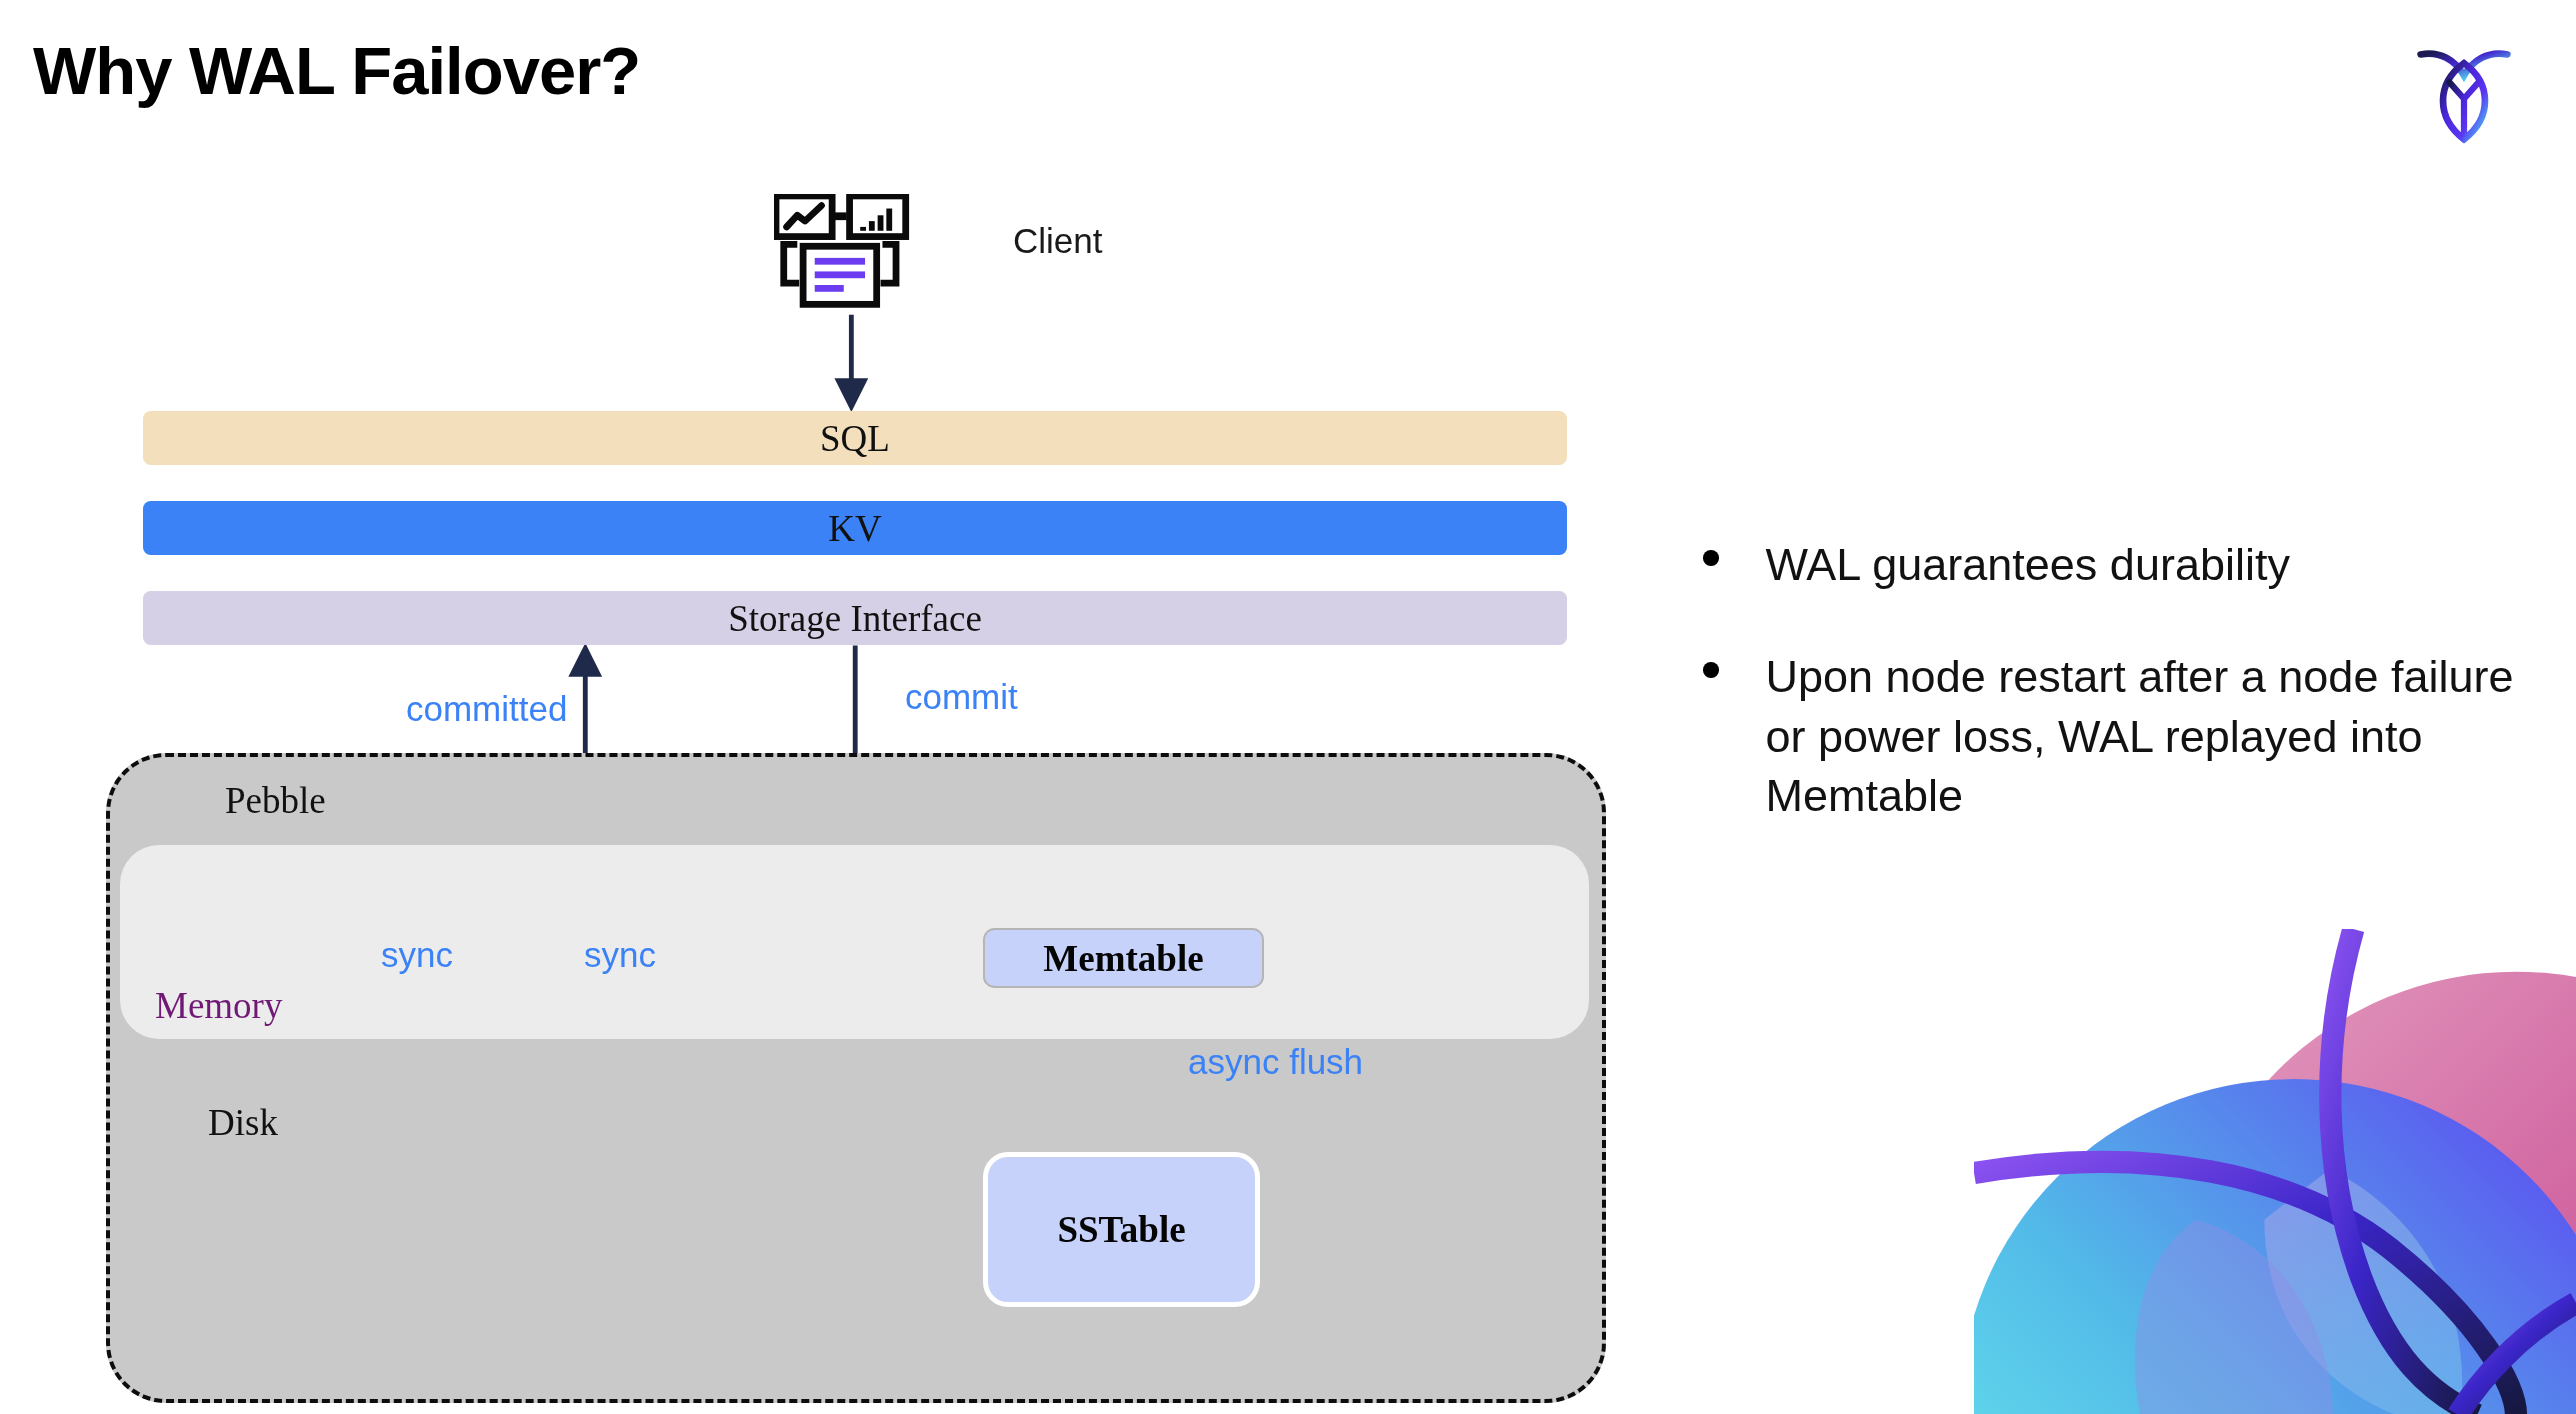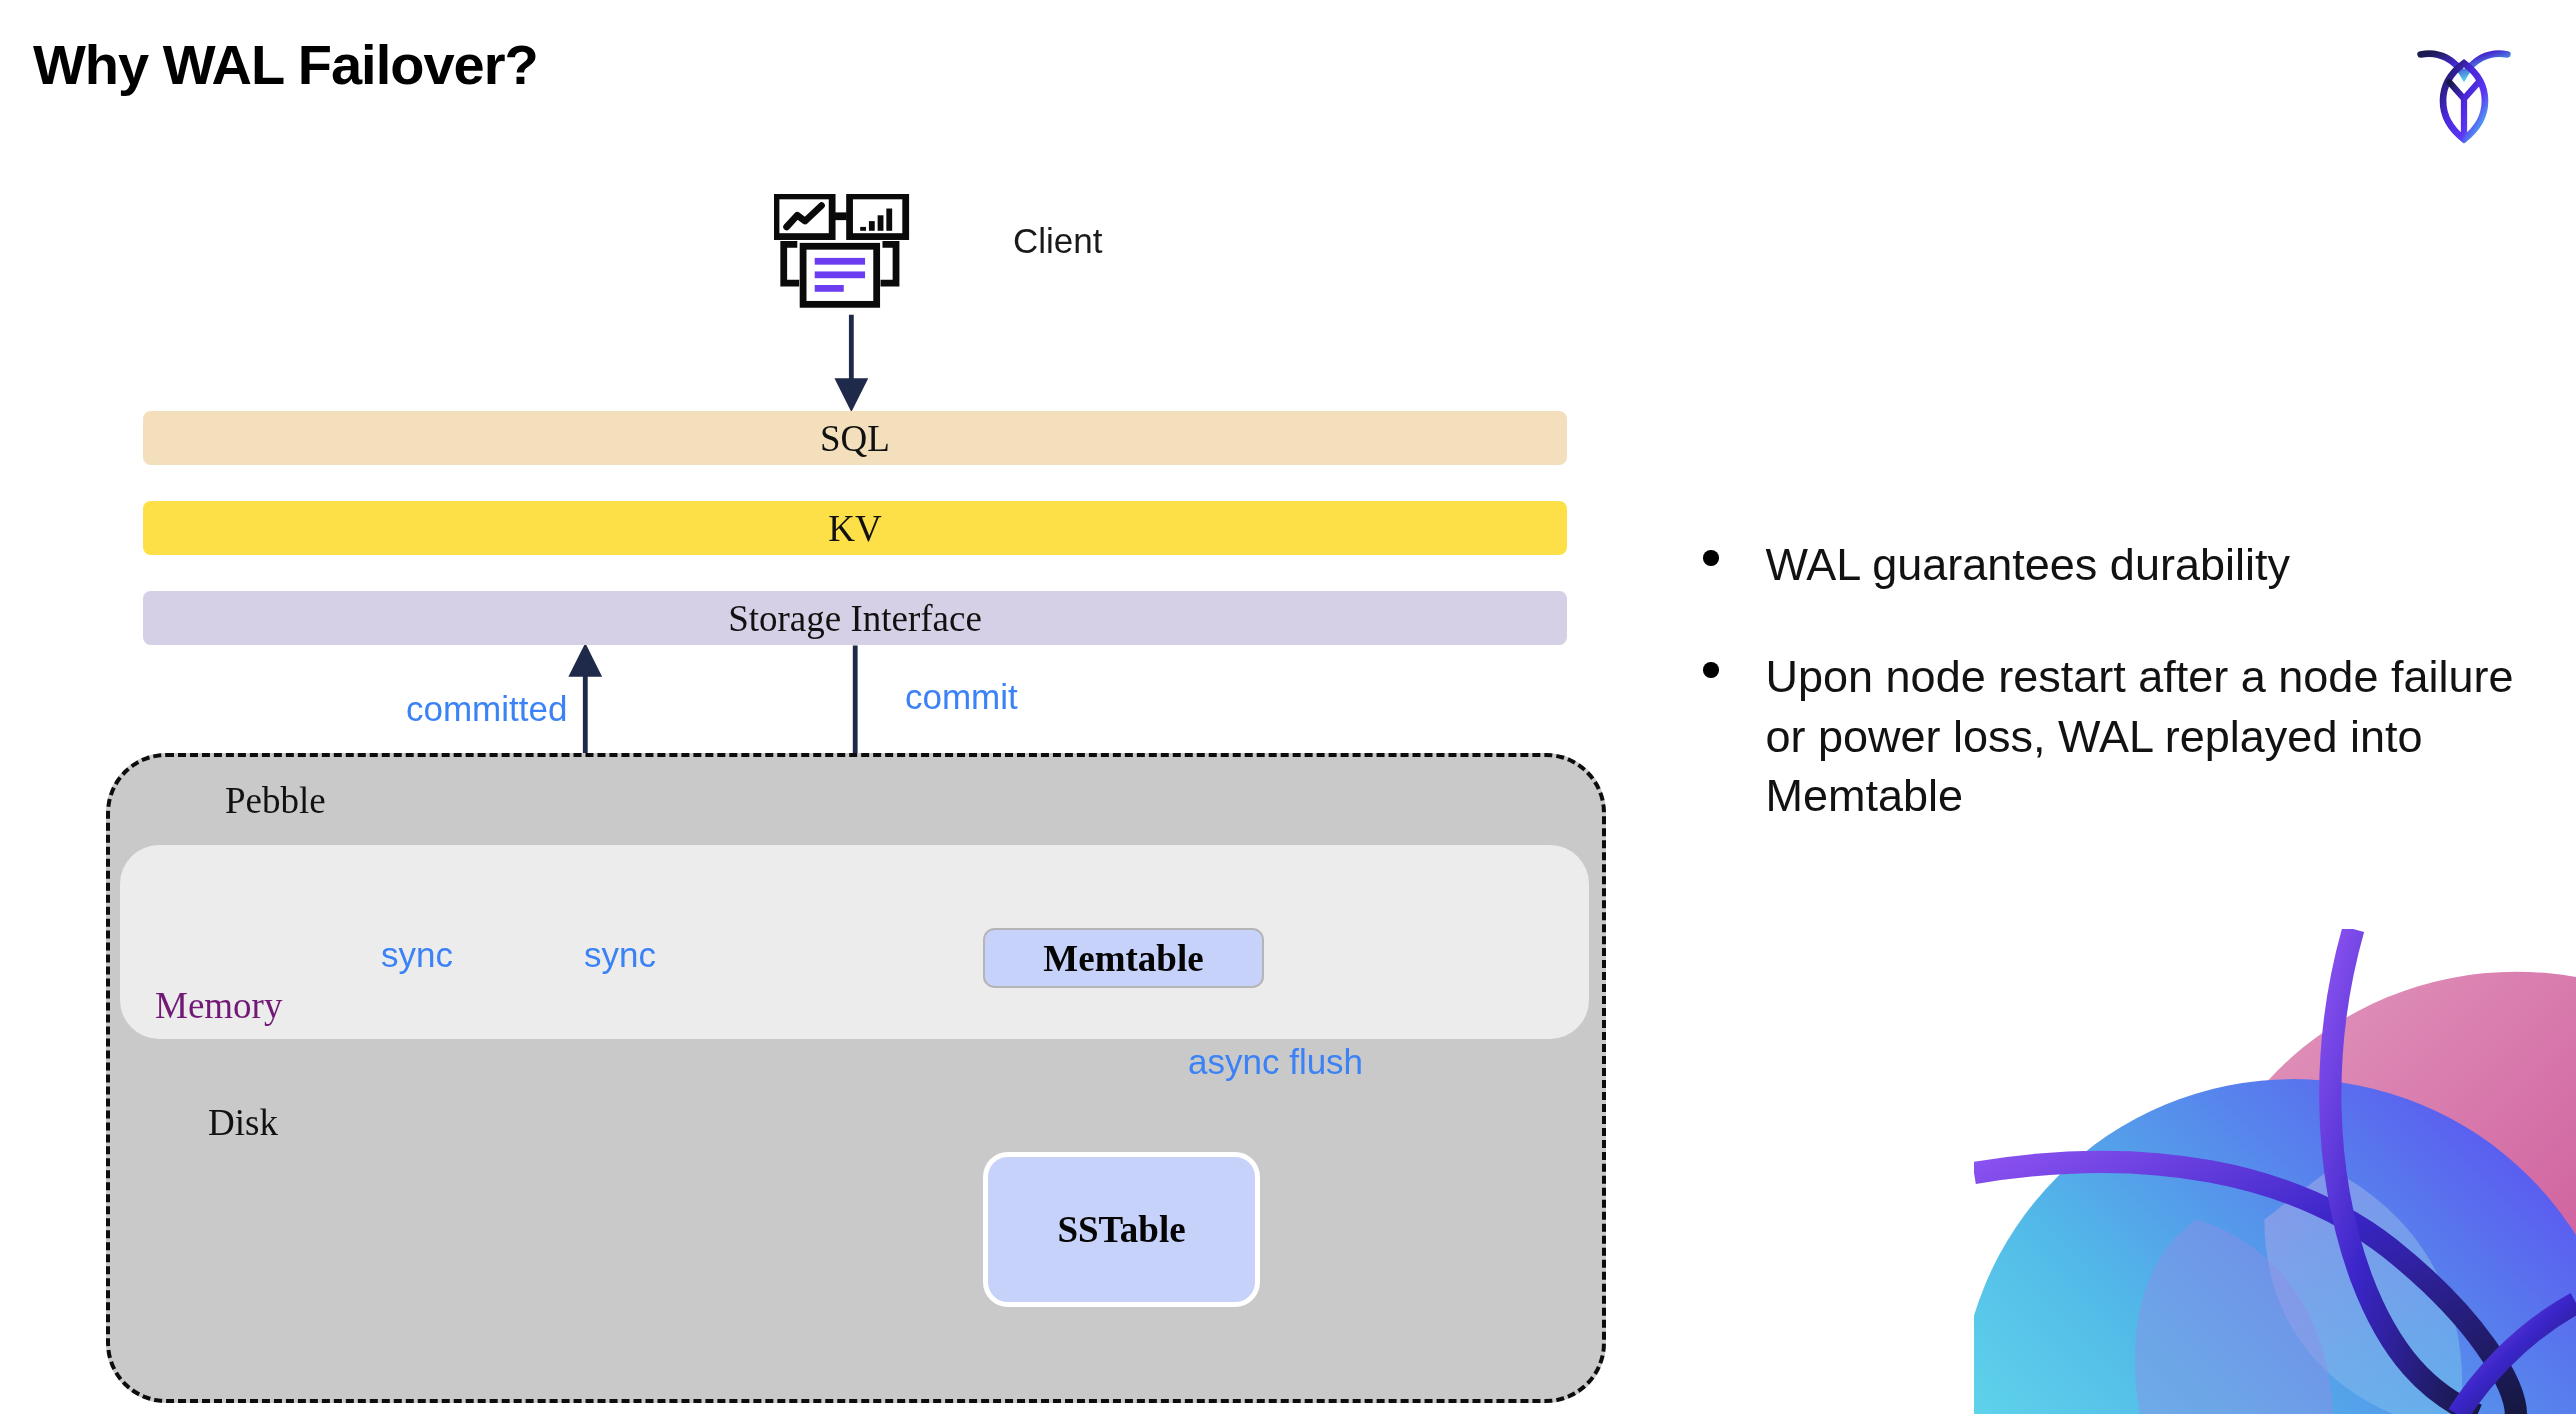--- a/index.html
+++ b/index.html
@@ -15,21 +15,21 @@
     font-family: "Liberation Sans", sans-serif;
   }
 
   
   #slide-title {
     position: absolute;
     left: 33px;
     top: 37px;
     font-family: "Liberation Sans", sans-serif;
     font-weight: bold;
-    font-size: 56px;
+    font-size: 67px;
     line-height: 1.0;
     letter-spacing: -1px;
     color: #000000;
     white-space: nowrap;
   }
 
   
   #brand-logo {
     position: absolute;
     left: 2411px;
@@ -84,21 +84,21 @@
     height: 54px;
     border-radius: 7.7px;
     display: flex;
     align-items: center;
     justify-content: center;
     font-family: "Liberation Serif", serif;
     font-size: 37px;
     color: #111111;
   }
   #layer-sql { top: 411px; background: #f4dfbd; }
-  #layer-kv  { top: 501px; background: #fde047; }
+  #layer-kv  { top: 501px; background: #3b82f6; }
   #layer-si  { top: 591px; background: #d5d0e5; }
 
   
   #pebble-container {
     position: absolute;
     left: 106px;
     top: 753px;
     width: 1500px;
     height: 650px;
     background: #c9c9c9;

